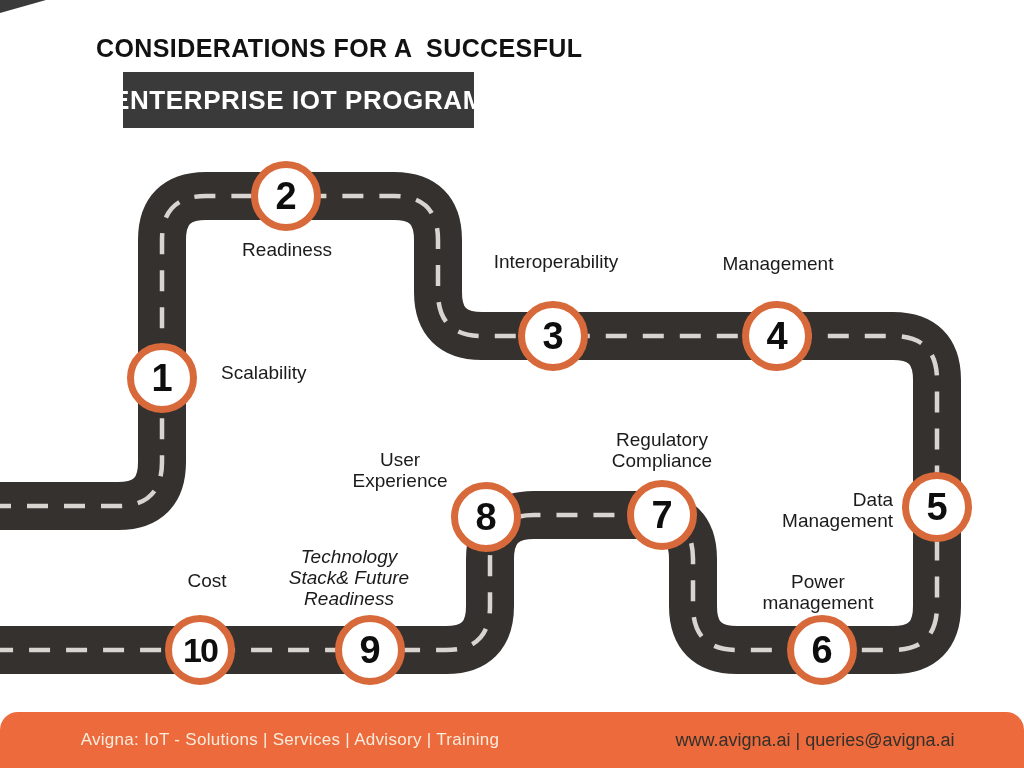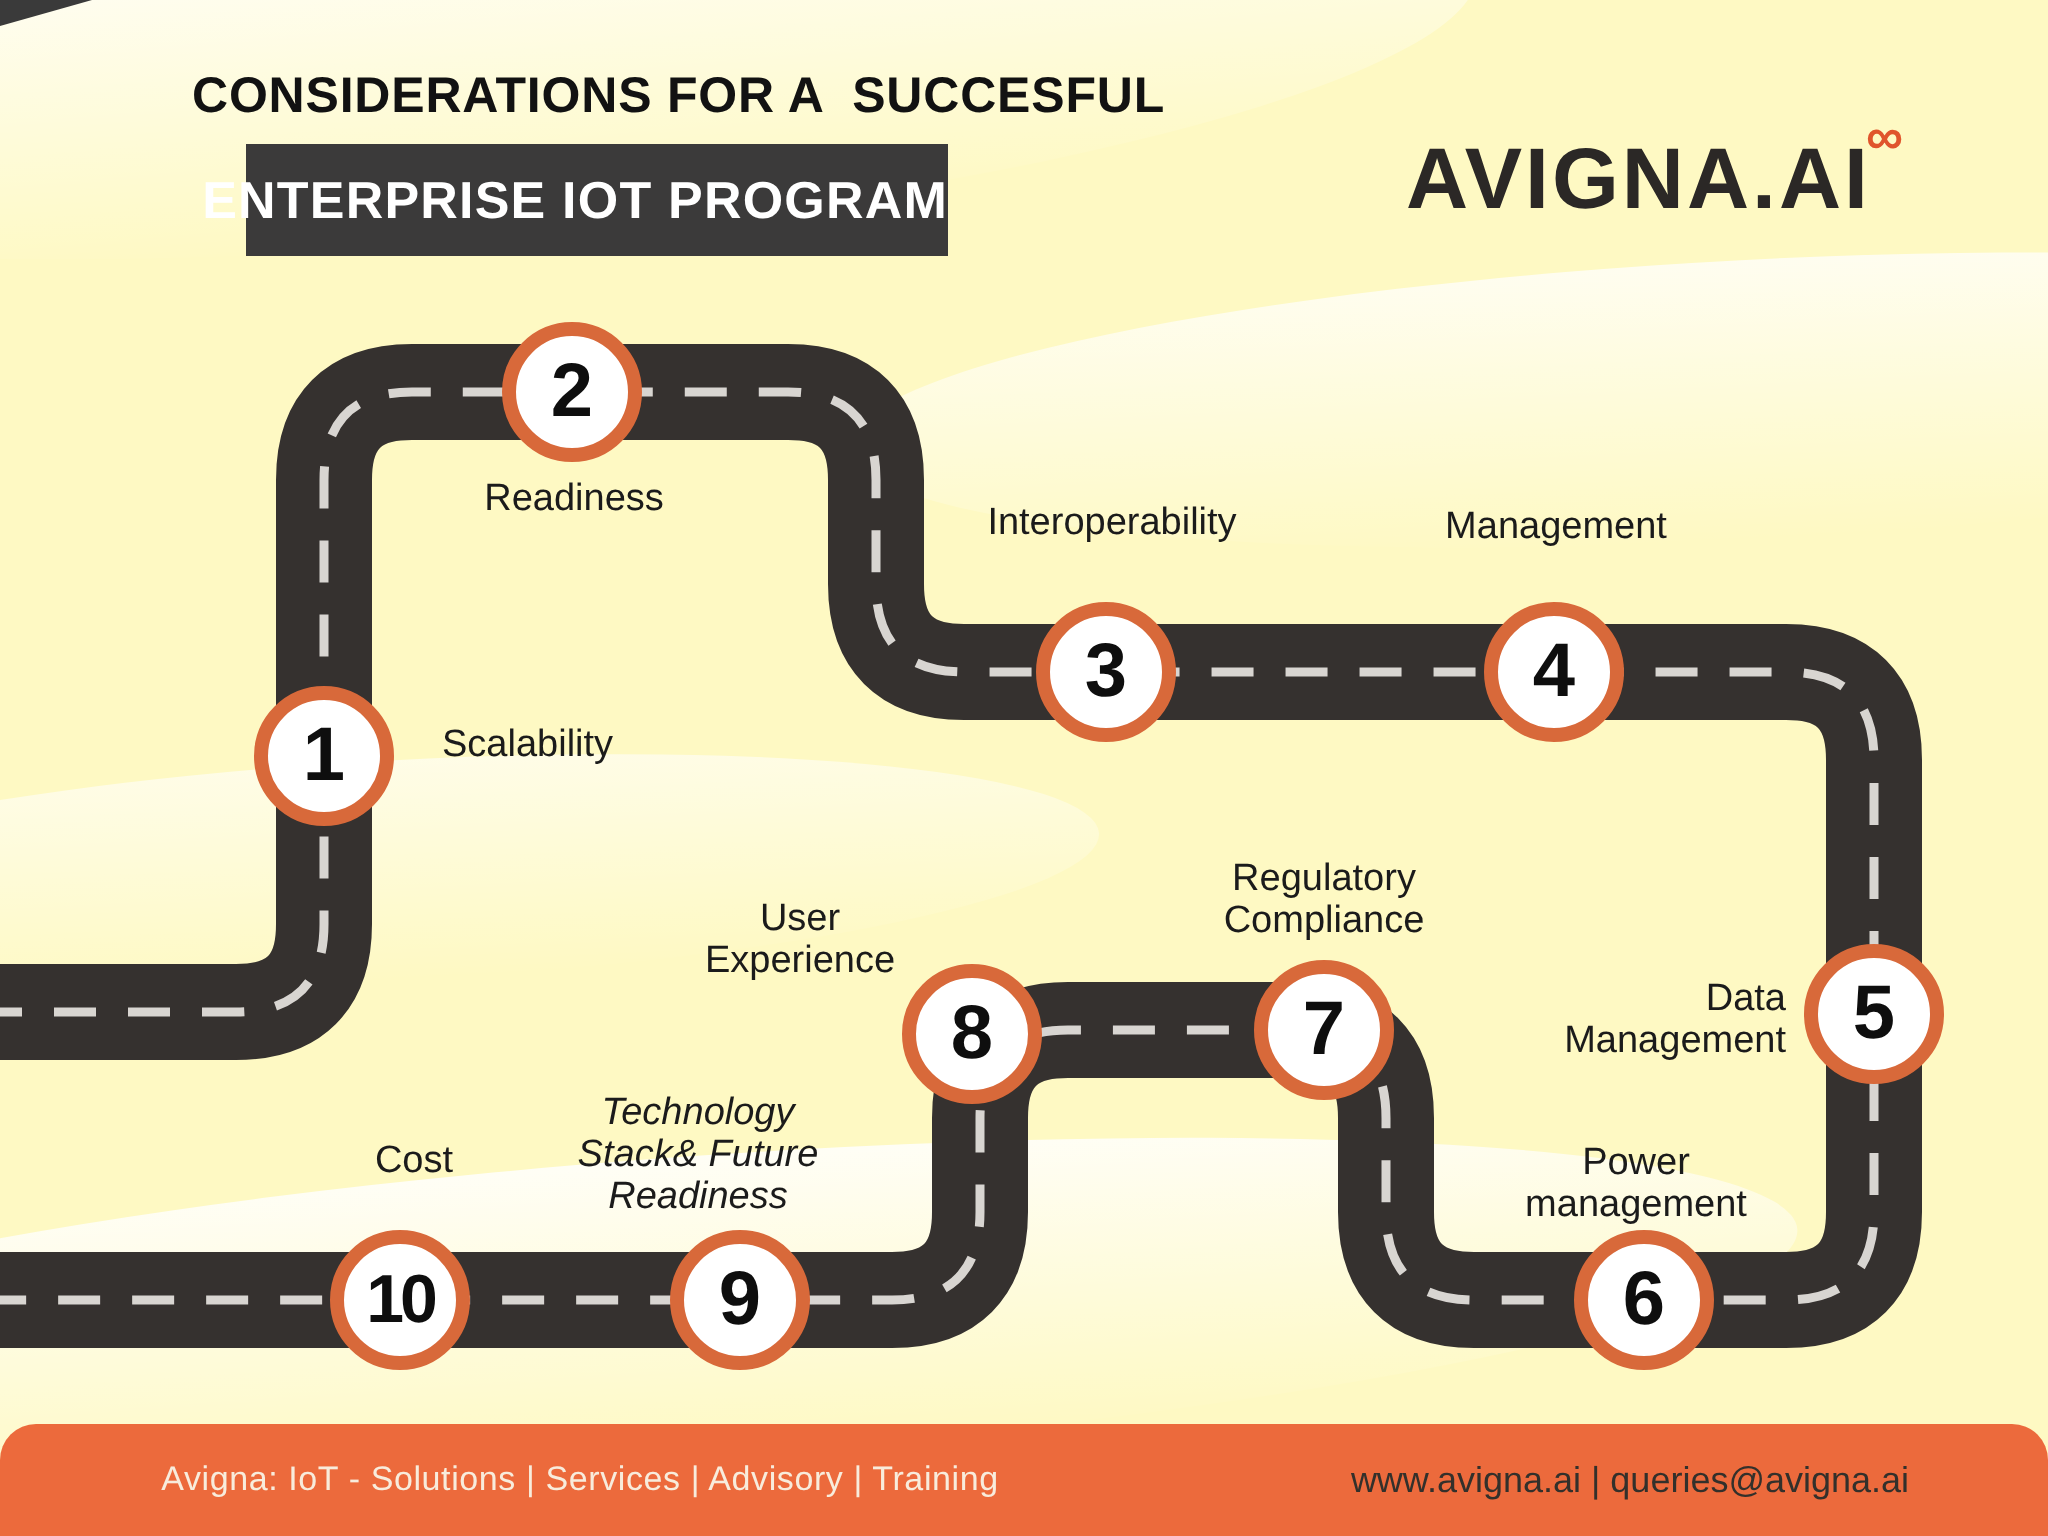--- a/index.html
+++ b/index.html
@@ -1,30 +1,30 @@
 <!DOCTYPE html>
 <html><head>
 <meta charset="utf-8">
 <style>
   html,body{margin:0;padding:0;background:#e9e8e6;}
   .canvas{
     position:relative;width:1024px;height:768px;overflow:hidden;
-    background:#fef9c3;font-family:"Liberation Sans",sans-serif;
+    background:#ffffff;font-family:"Liberation Sans",sans-serif;
   }
   
   .sw{position:absolute;pointer-events:none;}
   .sw1{top:-60px;left:-260px;width:1000px;height:180px;background:linear-gradient(rgba(255,255,255,.95),rgba(255,255,255,0));transform:rotate(-5deg);border-radius:50%;}
   .sw2{top:130px;right:-300px;width:900px;height:140px;background:linear-gradient(rgba(255,255,255,.75),rgba(255,255,255,0));transform:rotate(-3deg);border-radius:50%;}
   .sw3{bottom:40px;left:-200px;width:1100px;height:150px;background:linear-gradient(rgba(255,255,255,.85),rgba(255,255,255,0));transform:rotate(-4deg);border-radius:50%;}
   .sw4{top:380px;left:-150px;width:700px;height:110px;background:linear-gradient(rgba(255,255,255,.6),rgba(255,255,255,0));transform:rotate(-3deg);border-radius:50%;}
   .corner-wedge{position:absolute;top:0;left:0;width:46px;height:13px;background:#3a3a3a;clip-path:polygon(0 0,100% 0,0 100%);}
 
   
   .title{position:absolute;left:96px;top:34px;font-size:25px;font-weight:800;color:#121212;letter-spacing:.4px;white-space:pre;}
-  .title-box{position:absolute;left:123px;top:72px;width:351px;height:56px;background:#3b3a3a;display:flex;align-items:center;justify-content:flex-end;}
+  .title-box{position:absolute;left:123px;top:72px;width:351px;height:56px;background:#3b3a3a;display:flex;align-items:center;justify-content:center;}
   .title-box span{color:#ffffff;font-size:26px;font-weight:700;letter-spacing:.6px;white-space:pre;}
 
   
   .logo{position:absolute;left:703px;top:66px;display:flex;align-items:flex-start;color:#2b2826;font-size:43px;font-weight:800;letter-spacing:1.5px;}
   .logo .ii{position:relative;}
   .logo .inf{position:absolute;top:-13px;right:-16px;color:#e0552c;font-size:26px;font-weight:700;letter-spacing:0;}
 
   
   .road-svg{position:absolute;left:0;top:0;pointer-events:none;}
 
@@ -68,24 +68,20 @@
   <div class="sw sw2"></div>
   <div class="sw sw3"></div>
   <div class="sw sw4"></div>
   <div class="corner-wedge"></div>
 
   <div class="title">CONSIDERATIONS FOR A  SUCCESFUL</div>
   <div class="title-box">
     <span>ENTERPRISE IOT PROGRAM</span>
   </div>
 
-  <div class="logo">
-    <span>AVIGNA.A</span>
-    <span class="ii"><span>I</span><span class="inf">∞</span></span>
-  </div>
 
   <svg class="road-svg" width="1024" height="768" viewBox="0 0 1024 768">
     <path d="M -10 506 H 118 Q 162 506 162 462 V 240 Q 162 196 206 196 H 394 Q 438 196 438 240 V 292 Q 438 336 482 336 H 893 Q 937 336 937 380 V 606 Q 937 650 893 650 H 737 Q 693 650 693 606 V 559 Q 693 515 649 515 H 534 Q 490 515 490 559 V 606 Q 490 650 446 650 H -10" fill="none" stroke="#35312f" stroke-width="48"></path>
     <path d="M -10 506 H 118 Q 162 506 162 462 V 240 Q 162 196 206 196 H 394 Q 438 196 438 240 V 292 Q 438 336 482 336 H 893 Q 937 336 937 380 V 606 Q 937 650 893 650 H 737 Q 693 650 693 606 V 559 Q 693 515 649 515 H 534 Q 490 515 490 559 V 606 Q 490 650 446 650 H -10" fill="none" stroke="#d8d5d1" stroke-width="4.5" stroke-dasharray="21 16"></path>
   </svg>
 
   <div class="mk c1">1</div>
   <div class="mk c2">2</div>
   <div class="mk c3">3</div>
   <div class="mk c4">4</div>

